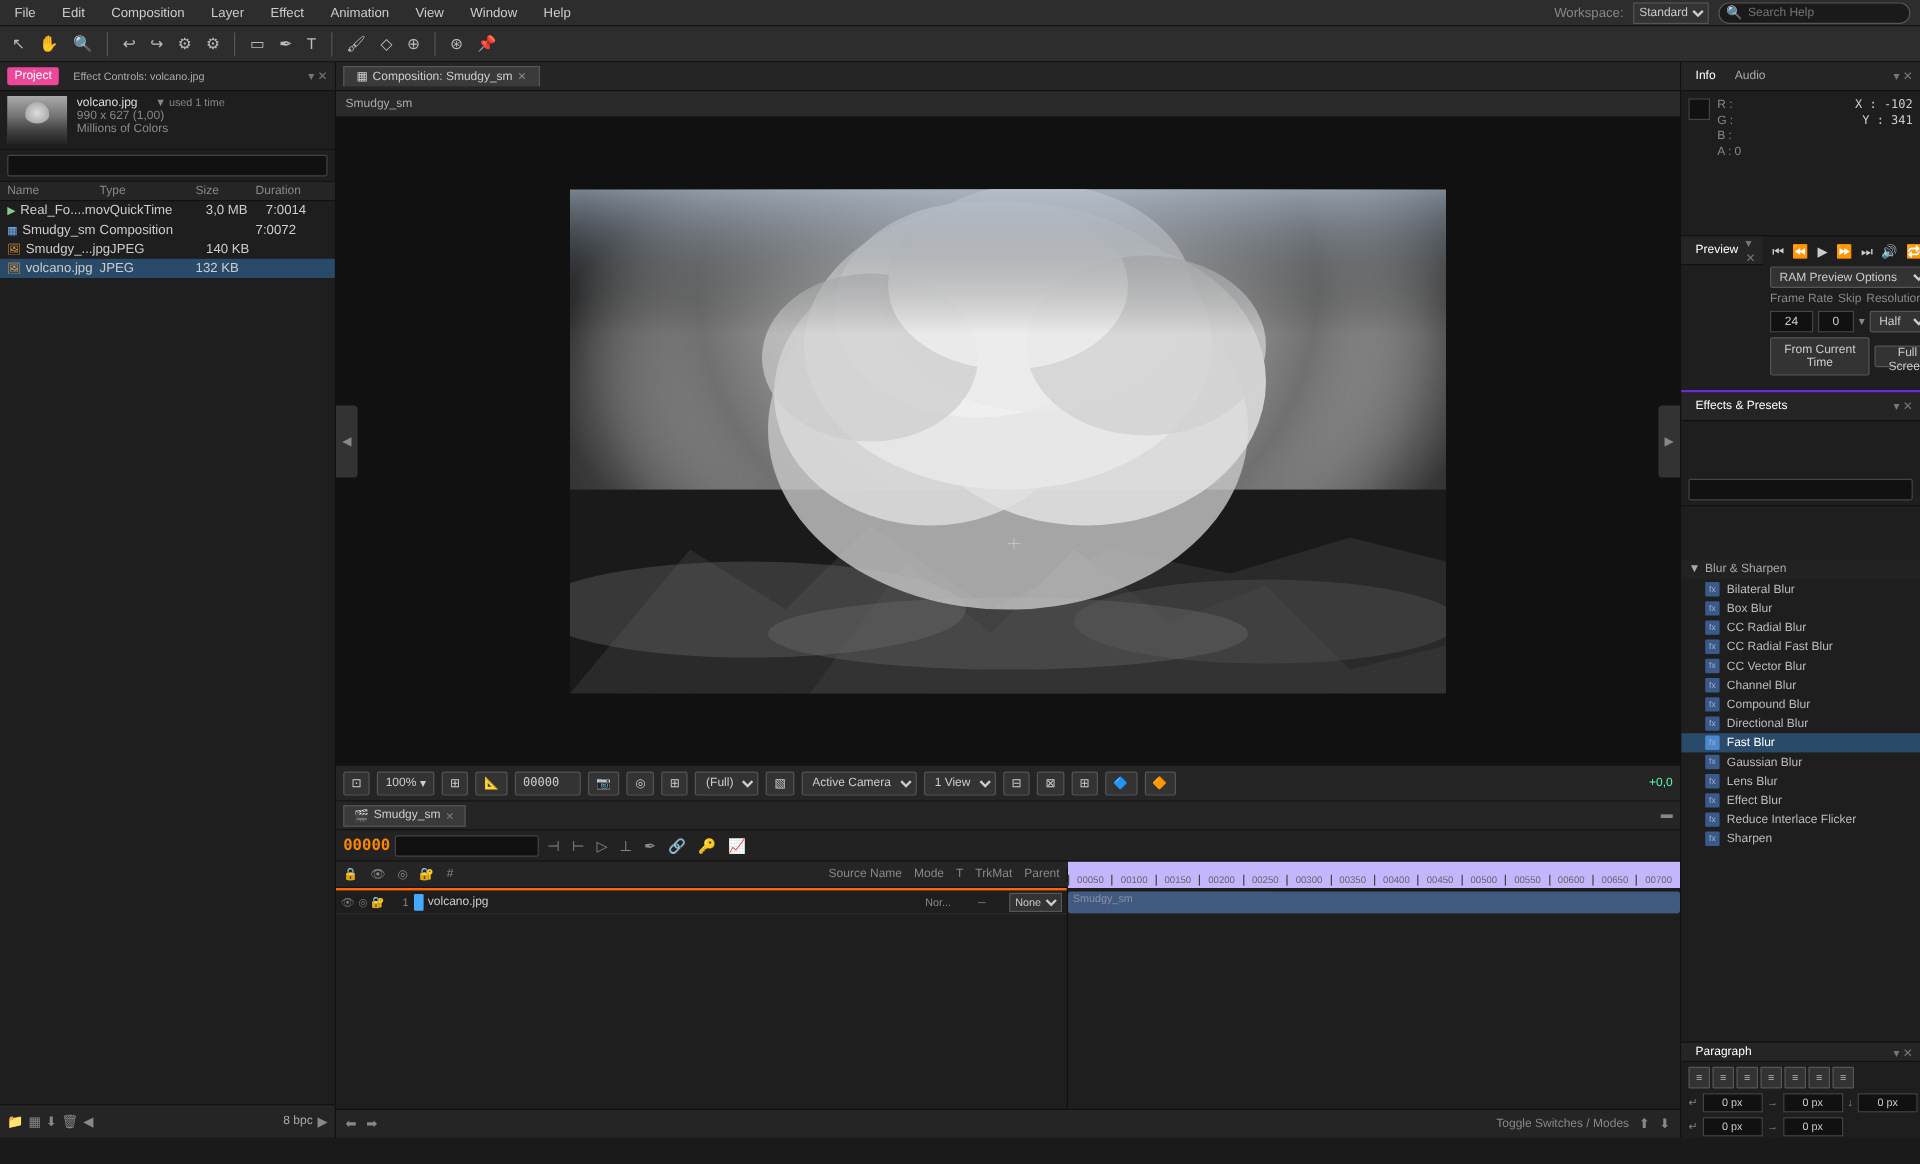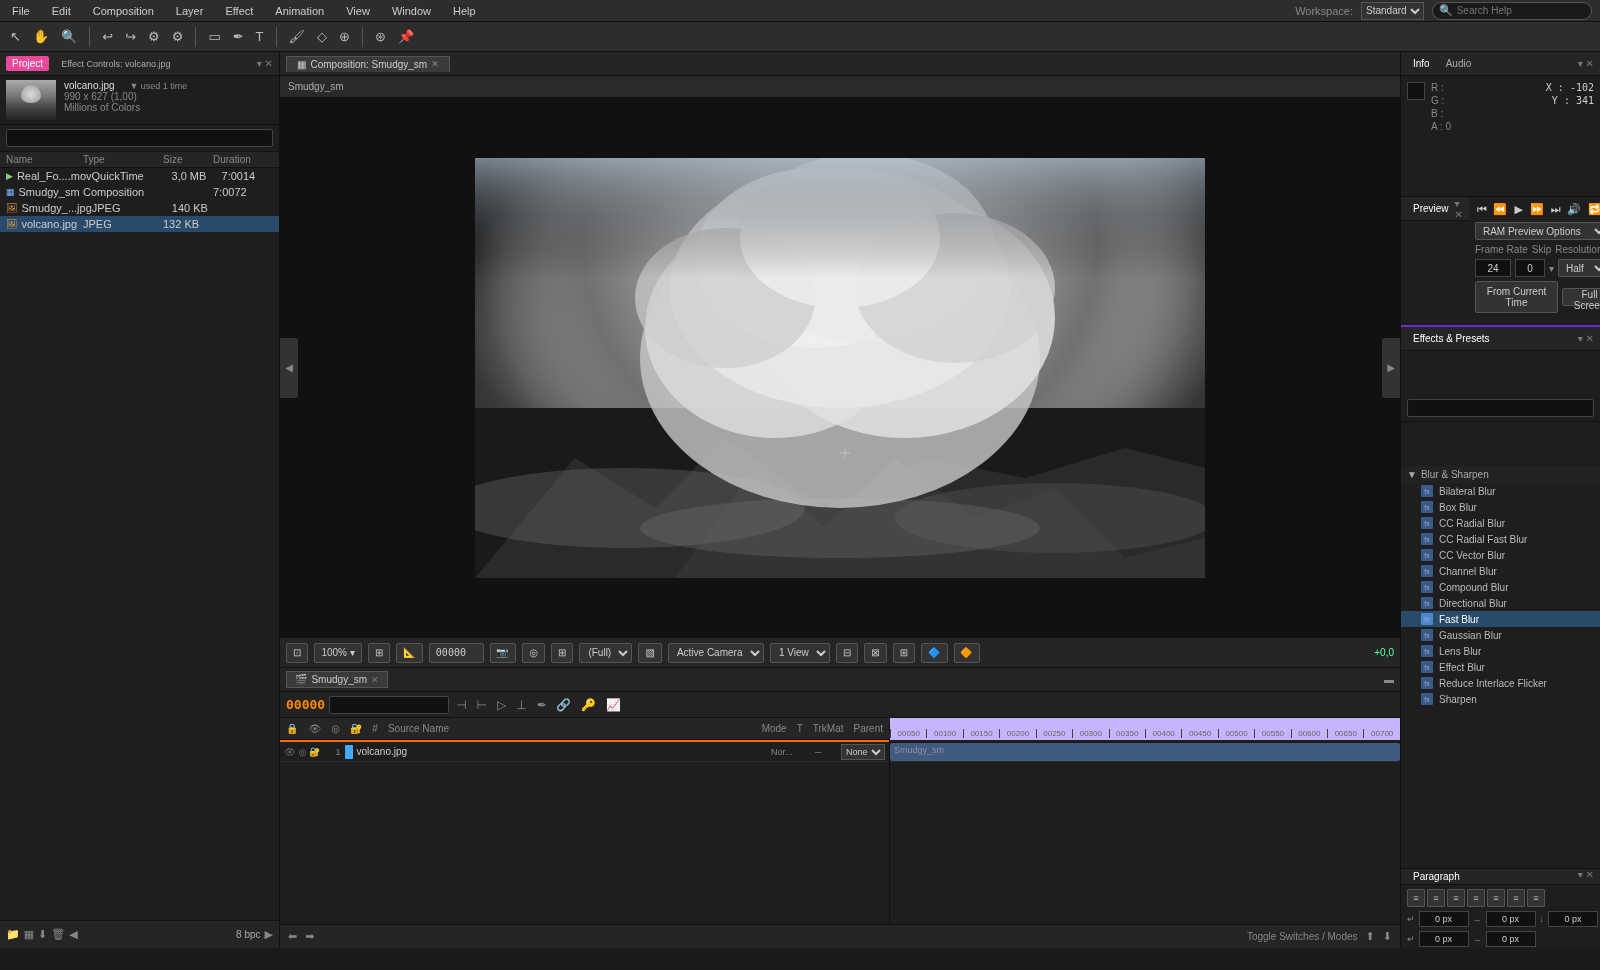--- a/index.html
+++ b/index.html
@@ -647,21 +647,21 @@
     #paragraph-panel {
       height: 80px;
       border-top: 1px solid #111;
       display: flex;
       flex-direction: column;
     }
     #paragraph-tab-bar {
       background: #252525;
       height: 24px;
       display: flex;
-      align-items: flex-start;
+      align-items: flex-end;
       padding: 0 6px;
       border-bottom: 1px solid #111;
     }
     #paragraph-controls {
       padding: 4px 6px;
       display: flex;
       flex-direction: column;
       gap: 4px;
     }
     .para-align-row {
@@ -948,21 +948,21 @@
         <button class="tl-btn">🔑</button>
         <button class="tl-btn">📈</button>
       </div>
       <div id="timeline-header">
         <div id="tl-left-header">
           <span>🔒</span>
           <span>👁</span>
           <span>◎</span>
           <span>🔐</span>
           <span>#</span>
-          <span style="flex:1;">Source Name</span>
+          <span style="flex:1;text-align:right;">Source Name</span>
           <span>Mode</span>
           <span>T</span>
           <span>TrkMat</span>
           <span>Parent</span>
         </div>
         <div id="tl-right-header">
           <div class="tl-timecode-bar" id="timecode-bar">
           <div class="tl-tick">00050</div>
               <div class="tl-tick">00100</div>
               <div class="tl-tick">00150</div>

